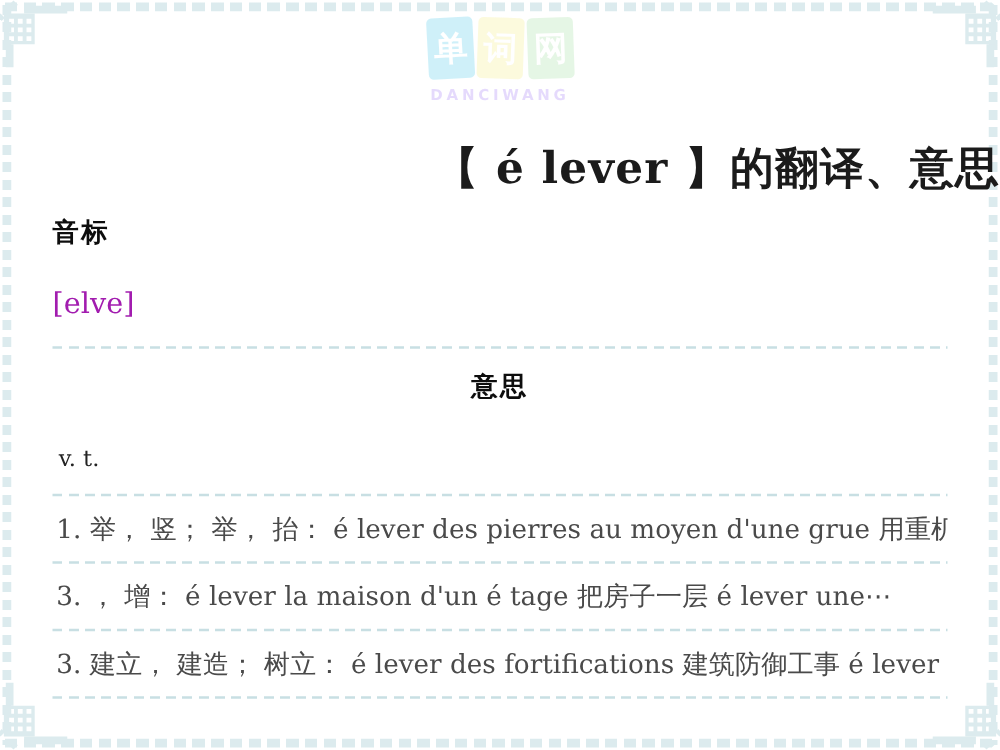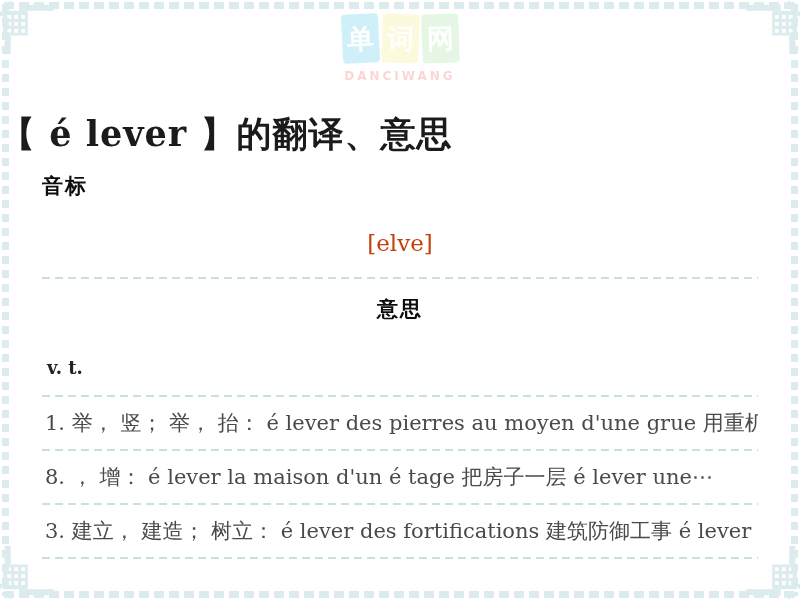--- a/index.html
+++ b/index.html
@@ -36,40 +36,40 @@
     display: flex; flex-direction: column; align-items: center; opacity: 0.22; }
   .logo-blocks { display: flex; gap: 3px; align-items: center; }
   .logo-block { width: 37px; height: 49px; border-radius: 4px;
     display: flex; align-items: center; justify-content: center;
     color: #ffffff; font-size: 27px; font-weight: bold;
     font-family: "DejaVu Sans", "Liberation Sans", sans-serif; }
   .logo-block-1 { background: #29bfe8; transform: rotate(-3deg); }
   .logo-block-2 { background: #f2e96a; transform: rotate(2deg); }
   .logo-block-3 { background: #8ed78e; transform: rotate(-2deg); }
   .logo-caption { margin-top: 6px; font-size: 12px; font-weight: bold;
-    letter-spacing: 3px; color: #ef4444;
+    letter-spacing: 3px; color: #8b5cf6;
     font-family: "DejaVu Sans", "Liberation Sans", sans-serif; }
 
   .page-title {
     position: absolute; top: 88px; left: 0; right: 0;
-    text-align: left; font-size: 35px; font-weight: bold;
+    text-align: right; font-size: 35px; font-weight: bold;
     color: #1b1b1b; letter-spacing: 1px;
   }
 
   .content { position: absolute; left: 42px; right: 42px; top: 172px; }
 
   .section-heading { font-size: 21px; font-weight: bold; color: #0d0d0d;
     letter-spacing: 2px; margin: 0 0 30px 0; }
-  .phonetic-value { font-size: 23px; color: #c2410c; margin: 0 0 21px 0; text-align: center; }
+  .phonetic-value { font-size: 23px; color: #a21caf; margin: 0 0 21px 0; }
 
   .divider { height: 2px; margin: 0;
     background: repeating-linear-gradient(90deg, #c8dfe3 0 8px, transparent 8px 13px); }
 
   .meaning-heading { margin-top: 16px; margin-bottom: 34px; text-align: center; }
-  .pos-label { font-size: 18px; font-weight: bold; color: #222222;
+  .pos-label { font-size: 18px; font-weight: normal; color: #222222;
     margin: 0 0 17px 5px; }
 
   .def-row { font-size: 21px; color: #4a4a4a; padding: 14px 0 14px 3px;
     line-height: 1.15; white-space: nowrap; overflow: hidden; }
 </style>
 </head>
 <body>
 
 <div class="frame">
   <div class="edge edge-top"></div>
@@ -157,18 +157,18 @@
   <div class="divider"></div>
 
   <div class="section-heading meaning-heading">意思</div>
   <div class="pos-label">v. t.</div>
 
   <div class="divider"></div>
 
   <div class="def-row">1. 举， 竖； 举， 抬： é lever des pierres au moyen d'une grue 用重机把⋯</div>
   <div class="divider"></div>
 
-  <div class="def-row">8. ， 增： é lever la maison d'un é tage 把房子一层 é lever une⋯</div>
+  <div class="def-row">3. ， 增： é lever la maison d'un é tage 把房子一层 é lever une⋯</div>
   <div class="divider"></div>
 
   <div class="def-row">3. 建立， 建造； 树立： é lever des fortifications 建筑防御工事 é lever un⋯</div>
   <div class="divider"></div>
 </div>
 
 </body></html>

